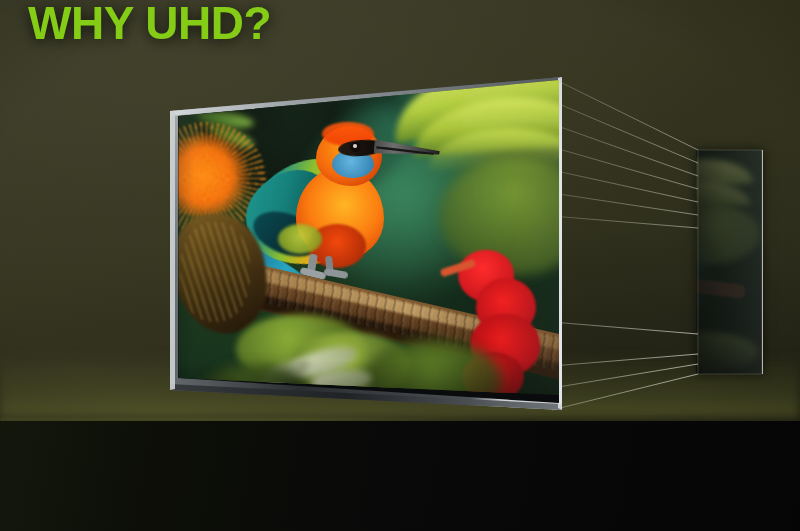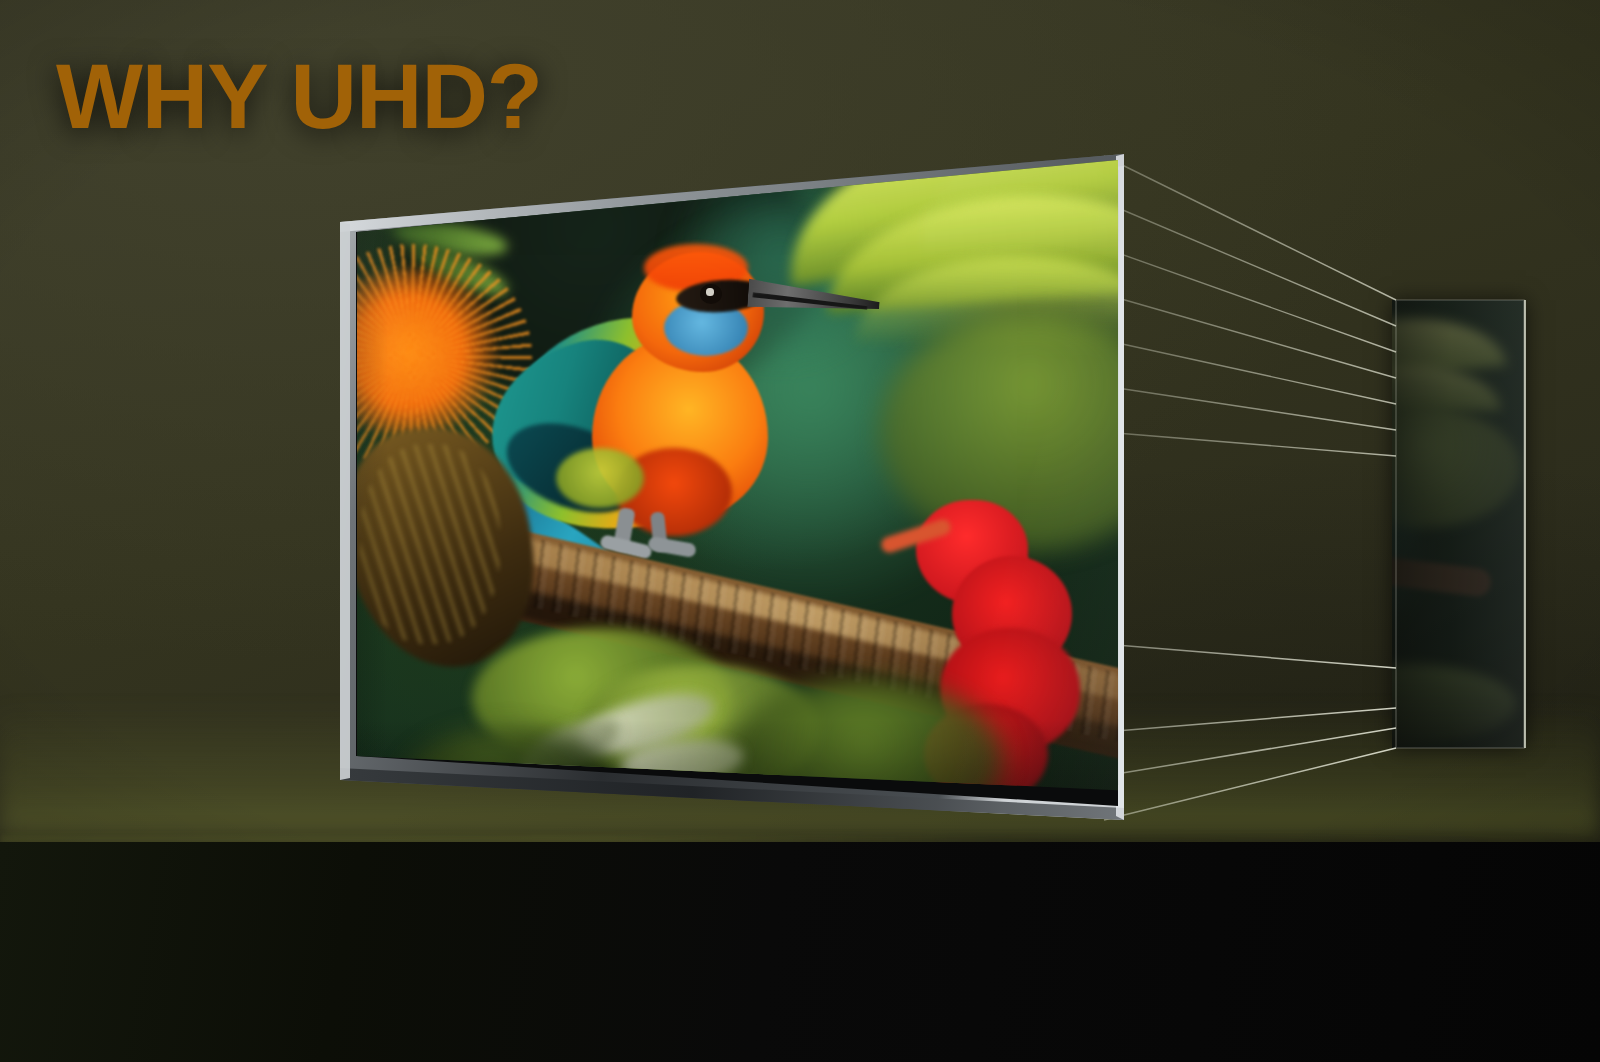--- a/index.html
+++ b/index.html
@@ -17,22 +17,22 @@
       radial-gradient(100% 80% at 85% 95%, #1a1a10 0%, rgba(26,26,16,0) 65%),
       linear-gradient(160deg,#3b3b27 0%,#34341f 38%,#2c2c1c 70%,#232316 100%);
   }
   .bg-vig{position:absolute;inset:0;
     background:radial-gradient(125% 105% at 50% 42%, rgba(0,0,0,0) 42%, rgba(0,0,0,.55) 100%);}
   .floor-glow{position:absolute;left:0;right:0;top:352px;height:72px;
     background:linear-gradient(180deg,rgba(0,0,0,0) 0%,rgba(106,112,48,.30) 58%,rgba(124,130,56,.42) 86%,rgba(0,0,0,.25) 100%);
     filter:blur(5px);}
 
   
-  .title{position:absolute;left:28px;top:25px;
-    font-size:46px;font-weight:bold;color:#a16207;letter-spacing:-.5px;
+  .title{position:absolute;left:28px;top:0;
+    font-size:46px;font-weight:bold;color:#84cc16;letter-spacing:-.5px;
     text-shadow:0 2px 14px rgba(0,0,0,.75);line-height:1;}
 
   
   .box{position:absolute;left:548px;top:66px;width:224px;height:350px;}
   .face-far{position:absolute;left:148px;top:84px;width:66px;height:224px;
     overflow:hidden;border-right:1.5px solid rgba(224,228,214,.75);
     box-shadow:0 0 10px rgba(0,0,0,.6);}
   .face-far .scene{position:absolute;left:-152px;top:-8px;width:218px;height:240px;
     filter:brightness(.5) saturate(.72) contrast(.92) blur(.3px);}
   .face-far:after{content:"";position:absolute;inset:0;

